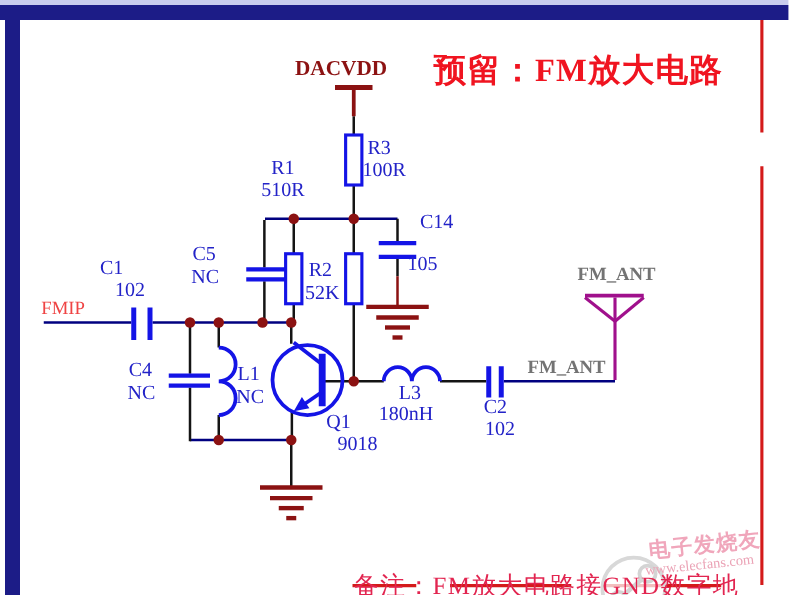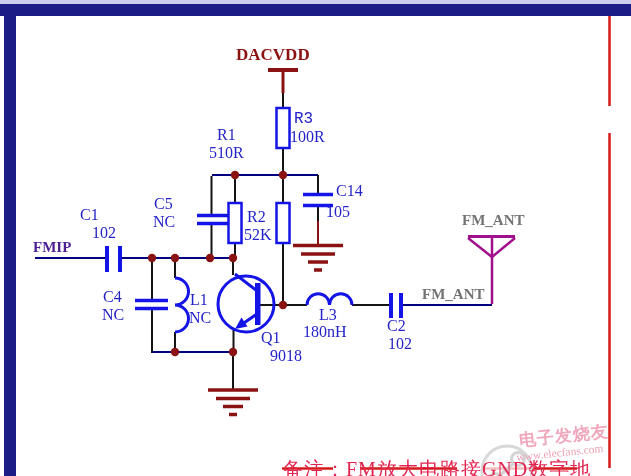--- a/index.html
+++ b/index.html
@@ -2,21 +2,21 @@
 <html><head>
 <meta charset="utf-8">
 <style>
   html,body{margin:0;padding:0;background:#ffffff;}
   #page{position:relative;width:631px;height:476px;background:#ffffff;overflow:hidden;
         font-family:"Liberation Serif","DejaVu Serif",serif;}
   #svg-layer{position:absolute;left:0;top:0;width:631px;height:476px;}
   .t{position:absolute;white-space:nowrap;line-height:1;}
   .comp{color:#2323c8;font-size:16px;}
   .net{color:#737373;font-weight:bold;font-size:15px;}
-  .fmip{color:#4c1d95;font-weight:bold;font-size:15px;}
+  .fmip{color:#ef4444;font-weight:normal;font-size:15px;}
   .power{color:#8c1212;font-weight:bold;font-size:17px;}
   .banner{color:#f01420;font-weight:bold;font-size:26px;letter-spacing:1px;}
   .note{color:#e22550;font-size:20px;letter-spacing:1px;}
   .wm-brand{color:#f0a6bb;font-weight:bold;font-size:17px;transform:rotate(-6deg);transform-origin:left bottom;letter-spacing:1px;}
   .wm-url{color:#eba3b6;font-size:11.5px;transform:rotate(-6deg);transform-origin:left bottom;}
 </style>
 </head>
 <body>
 
 <div id="page">
@@ -155,20 +155,21 @@
 
     <g>
       <circle cx="507" cy="471" r="25" fill="rgba(255,255,255,0.72)" stroke="#d8d8d8" stroke-width="3"></circle>
       <path d="M499 476 L514 463" stroke="#d4d4d4" stroke-width="3.5" fill="none"></path>
       <circle cx="495" cy="480" r="6.5" fill="#ffffff" stroke="#d4d4d4" stroke-width="3"></circle>
       <circle cx="518" cy="459" r="6.5" fill="#ffffff" stroke="#d4d4d4" stroke-width="3"></circle>
     </g>
   </svg>
 
   <div class="t power" style="left:236px;top:46px;">DACVDD</div>
+  <div class="t banner" style="left:347px;top:44px;">预留：FM放大电路</div>
 
   <div class="t fmip" style="left:33px;top:240px;">FMIP</div>
   <div class="t net" style="left:462px;top:213px;">FM_ANT</div>
   <div class="t net" style="left:422px;top:287px;">FM_ANT</div>
 
   <div class="t comp" style="left:80px;top:207px;">C1</div>
   <div class="t comp" style="left:92px;top:225px;">102</div>
 
   <div class="t comp" style="left:103px;top:289px;">C4</div>
   <div class="t comp" style="left:102px;top:307px;">NC</div>
@@ -178,24 +179,24 @@
 
   <div class="t comp" style="left:190px;top:292px;">L1</div>
   <div class="t comp" style="left:189px;top:310px;">NC</div>
 
   <div class="t comp" style="left:217px;top:127px;">R1</div>
   <div class="t comp" style="left:209px;top:145px;">510R</div>
 
   <div class="t comp" style="left:247px;top:209px;">R2</div>
   <div class="t comp" style="left:244px;top:227px;">52K</div>
 
-  <div class="t comp" style="left:294px;top:111px;font-family:Liberation Mono, monospace;">R3</div>
+  <div class="t comp" style="left:294px;top:111px;">R3</div>
   <div class="t comp" style="left:290px;top:129px;">100R</div>
 
-  <div class="t comp" style="left:336px;top:183px;">C14</div>
+  <div class="t comp" style="left:336px;top:170px;">C14</div>
   <div class="t comp" style="left:326px;top:204px;">105</div>
 
   <div class="t comp" style="left:261px;top:330px;">Q1</div>
   <div class="t comp" style="left:254px;top:348px;margin-left:16px;">9018</div>
 
   <div class="t comp" style="left:319px;top:307px;">L3</div>
   <div class="t comp" style="left:303px;top:324px;text-align:right;">180nH</div>
 
   <div class="t comp" style="left:387px;top:318px;">C2</div>
   <div class="t comp" style="left:388px;top:336px;">102</div>

